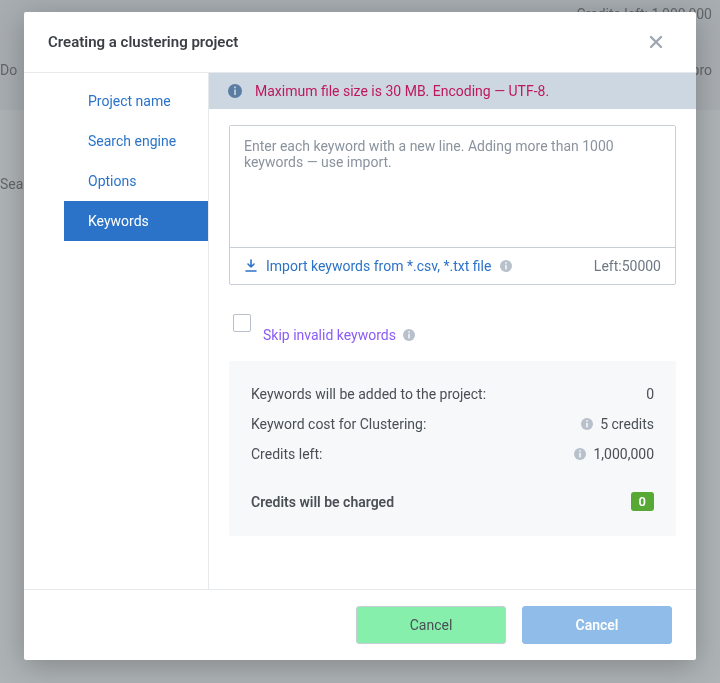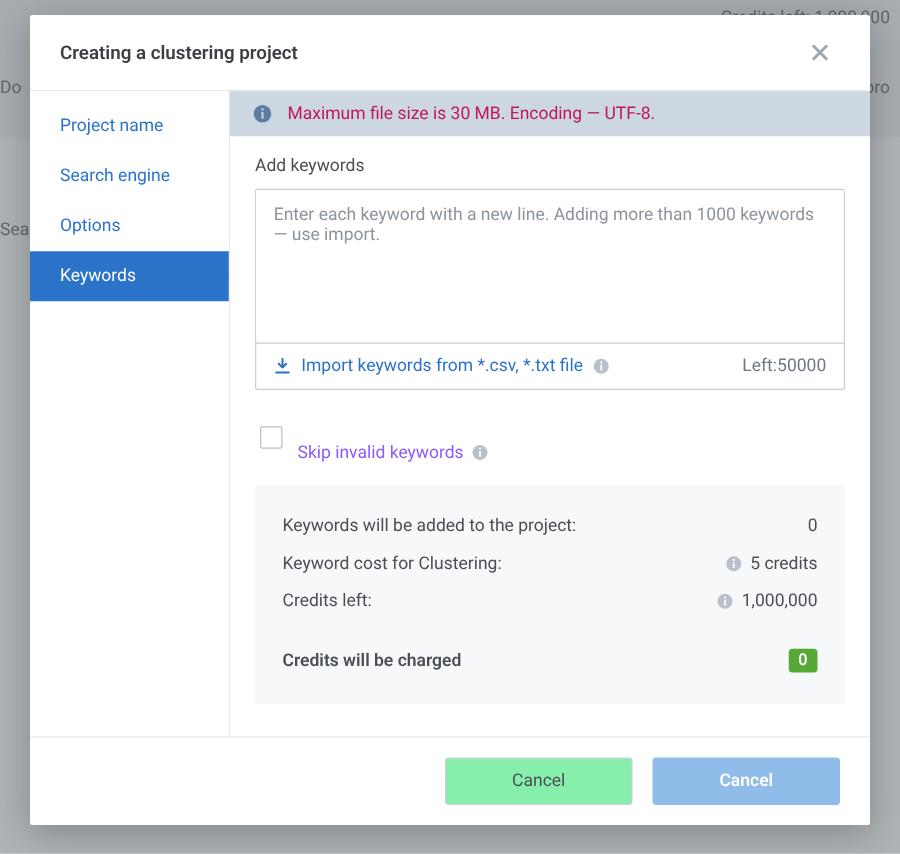--- a/index.html
+++ b/index.html
@@ -10,21 +10,21 @@
   .backdrop-left { position: absolute; top: 50px; left: 0; font-size: 14px; color: #4a4a4a; }
   .overlay { position: absolute; inset: 0; background: rgba(120,125,130,0.55); }
 
   .modal { position: absolute; top: 12px; left: 24px; width: 672px; height: 648px; background: #fff; border-radius: 2px; box-shadow: 0 6px 30px rgba(0,0,0,0.25); display: flex; flex-direction: column; overflow: hidden; }
   .modal-header { display: flex; align-items: center; justify-content: space-between; padding: 18px 28px 18px 24px; }
   .modal-title { font-size: 15px; font-weight: 600; color: #3b3f45; }
   .close-btn { width: 24px; height: 24px; display: flex; align-items: center; justify-content: center; cursor: pointer; color: #9fa7b0; }
   .close-btn svg { width: 16px; height: 16px; }
 
   .modal-body { display: flex; flex: 1; border-top: 1px solid #e6e9ec; }
-  .sidebar { width: 160px; border-right: 1px solid #e6e9ec; padding-top: 8px; }
+  .sidebar { width: 185px; border-right: 1px solid #e6e9ec; padding-top: 8px; padding-left: 40px; }
   .tab { padding: 12px 24px; font-size: 14px; color: #2b73c9; cursor: pointer; }
   .tab.active { background: #2b73c9; color: #fff; position: relative; }
   .tab.active::after { content:""; position:absolute; right:-7px; top:50%; transform:translateY(-50%); border:7px solid transparent; border-left-color:#2b73c9; }
 
   .content { flex: 1; display: flex; flex-direction: column; }
   .info-bar { background: #cdd7e2; display: flex; align-items: center; gap: 12px; padding: 10px 18px; color: #be185d; font-size: 14px; }
   .info-icon { width: 16px; height: 16px; flex-shrink: 0; color: #5b7da3; }
 
   .panel { padding: 16px 20px; flex: 1; }
   .section-label { font-size: 14px; color: #4a4f56; margin-bottom: 10px; }
@@ -88,21 +88,20 @@
       <div class="info-bar">
         <svg class="info-icon" viewBox="0 0 16 16">
             <circle cx="8" cy="8" r="7" fill="currentColor"></circle>
             <rect x="7.2" y="6.5" width="1.6" height="5.5" fill="#cdd7e2"></rect>
             <rect x="7.2" y="3.5" width="1.6" height="1.8" fill="#cdd7e2"></rect>
           </svg>
         <span>Maximum file size is 30 MB. Encoding — UTF-8.</span>
       </div>
 
       <div class="panel">
-        <div class="section-label">Add keywords</div>
 
         <div class="keywords-box">
           <textarea class="kw-textarea" placeholder="Enter each keyword with a new line. Adding more than 1000 keywords — use import." style=""></textarea>
           <div class="import-row">
             <div class="import-link">
               <svg class="dl-icon" viewBox="0 0 14 14">
                   <path d="M7 1 v7 M4 5 l3 3 l3 -3 M2 12 h10" stroke="#2b73c9" stroke-width="1.6" fill="none" stroke-linecap="round" stroke-linejoin="round"></path>
                 </svg>
               <span>Import keywords from *.csv, *.txt file</span>
               <svg class="mini-info" viewBox="0 0 14 14">

